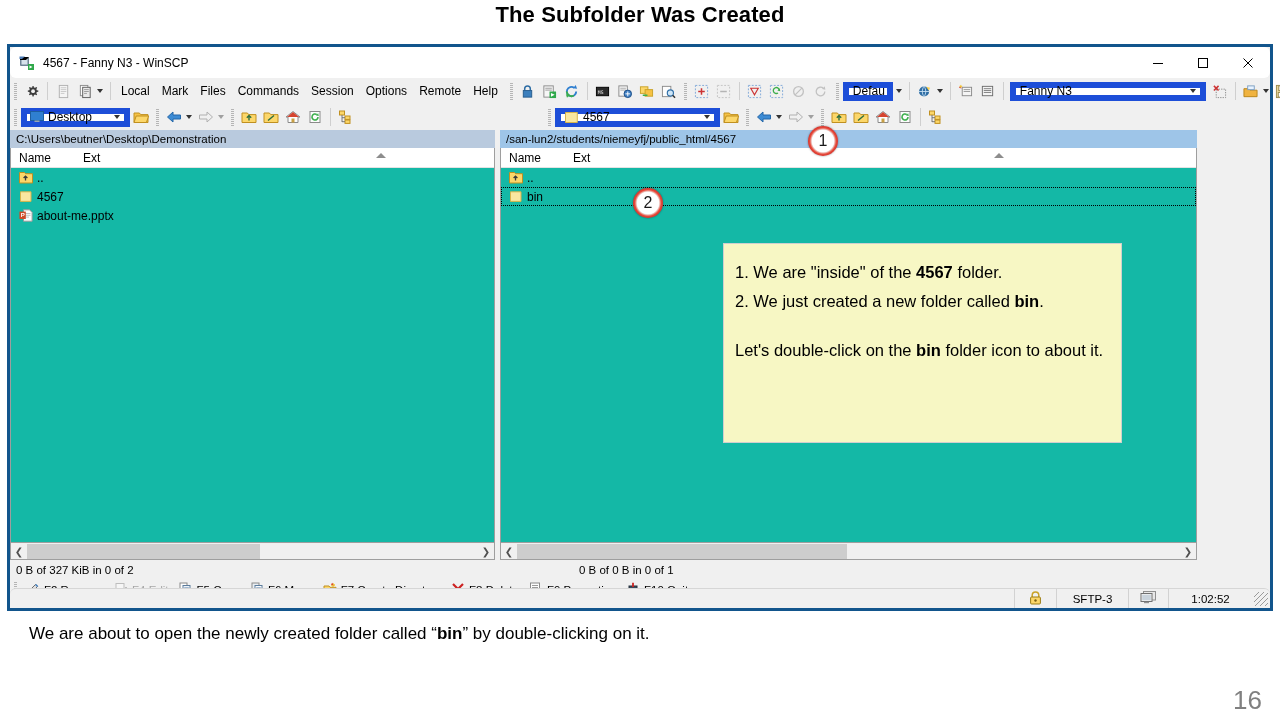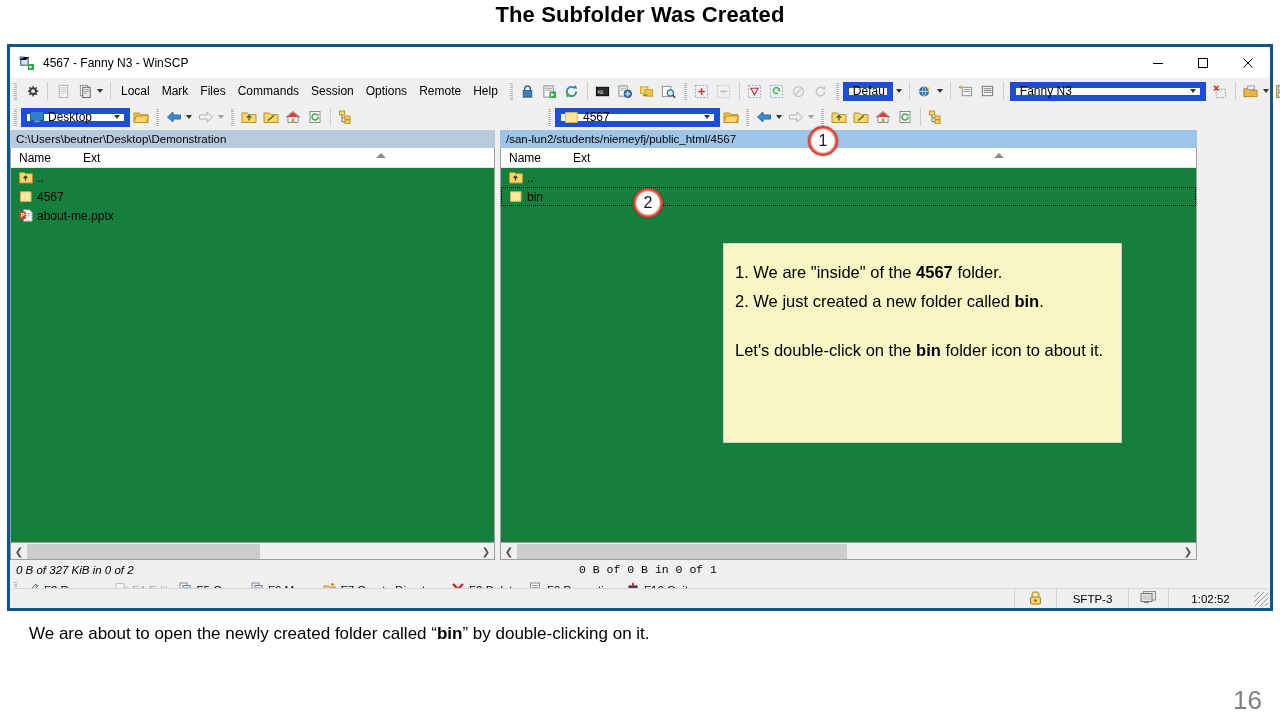--- a/index.html
+++ b/index.html
@@ -85,21 +85,21 @@
   .panel.right { width: 697px; }
 
   .pathbar {
     height: 18px; font-size: 11.5px; color: #000; display: flex; align-items: center;
     padding-left: 6px; box-sizing: border-box; position: relative;
   }
   .pathbar.inactive { background: #b9cade; }
   .pathbar.active { background: #9ec5e8; }
 
   .listbox {
-    flex: 1 1 auto; background: #15803d; border: 1px solid #9e9e9e; border-top: none;
+    flex: 1 1 auto; background: #14b8a6; border: 1px solid #9e9e9e; border-top: none;
     position: relative; box-sizing: border-box; overflow: hidden;
   }
   .col-head {
     height: 19px; display: flex; align-items: center; font-size: 12px; color: #000;
     position: relative; border-bottom: 1px solid #e3e3e3; background: #fff;
   }
   .col-head .col-name { width: 72px; padding-left: 8px; box-sizing: border-box; }
   .col-head .col-ext { width: 60px; }
   .sort-caret {
     position: absolute; right: 108px; top: 5px;
@@ -124,23 +124,23 @@
   }
   .hs-arrow {
     width: 16px; height: 15px; display: flex; align-items: center; justify-content: center;
     font-size: 10px; color: #505050; flex: 0 0 auto;
   }
   .hs-track { flex: 1 1 auto; height: 15px; background: #f0f0f0; position: relative; }
   .hs-thumb { position: absolute; top: 0; height: 15px; background: #cdcdcd; }
 
   
   .statusrow { display: flex; height: 19px; background: #f0f0f0; font-size: 11.5px; color: #000; }
-  .status-left { width: 558px; padding-left: 6px; box-sizing: border-box; display:flex; align-items:center;font-style:italic; }
+  .status-left { width: 558px; padding-left: 6px; box-sizing: border-box; display:flex; align-items:center; }
   .status-gap { width: 5px; }
-  .status-right { width: 697px; padding-left: 6px; box-sizing: border-box; display:flex; align-items:center;font-family:Liberation Mono, monospace; }
+  .status-right { width: 697px; padding-left: 6px; box-sizing: border-box; display:flex; align-items:center; }
 
   .fkeys {
     height: 22px; background: #f0f0f0; display: flex; align-items: center;
     font-size: 11.5px; color: #000;
   }
   .fkey { display: flex; align-items: center; padding: 0 5px; white-space: nowrap; }
   .fkey .fk-ico { margin-right: 4px; }
   .fkey.disabled { color: #a6a6a6; }
 
   .winstatus {

